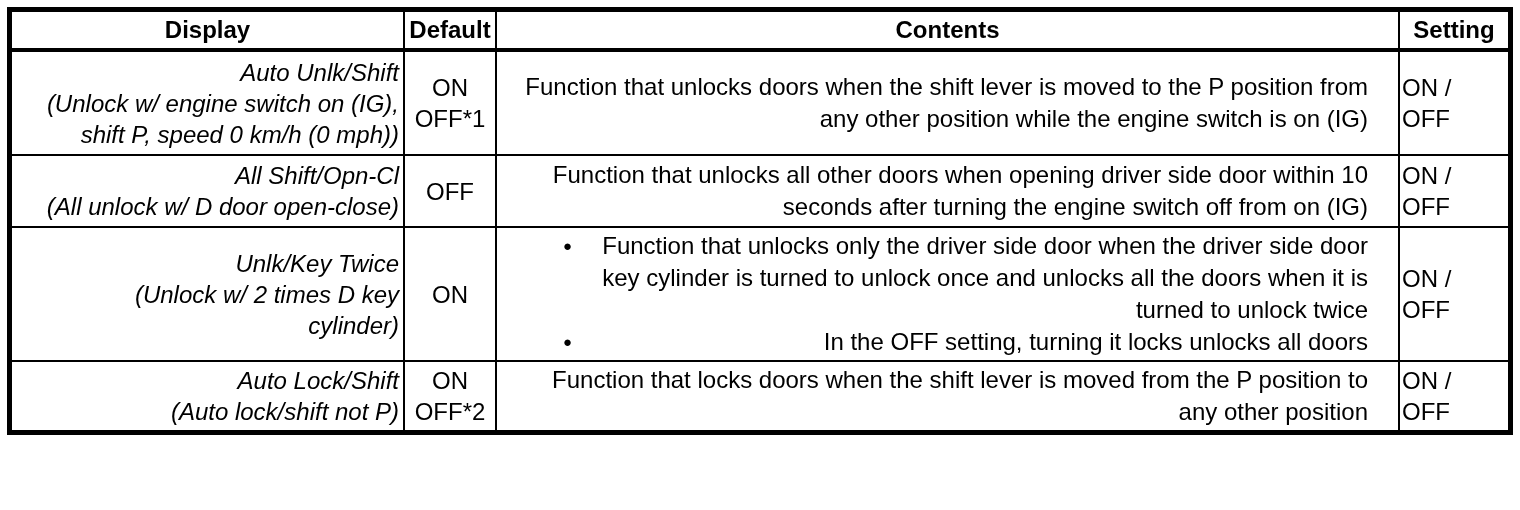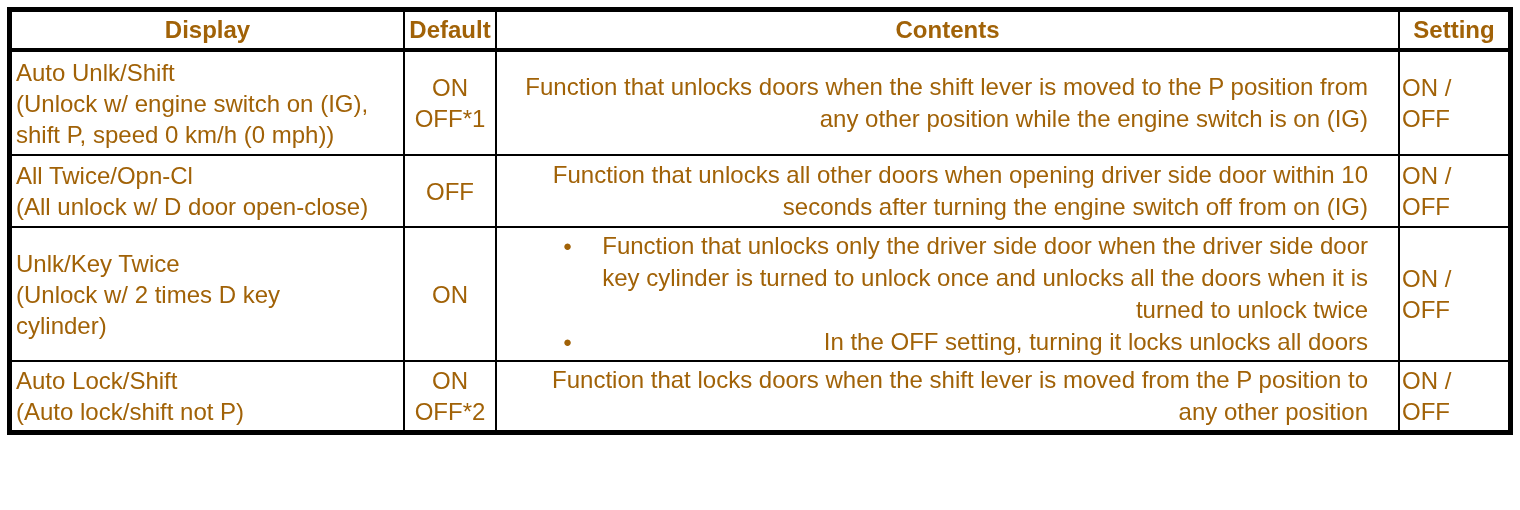--- a/index.html
+++ b/index.html
@@ -8,21 +8,21 @@
     background: #ffffff;
     width: 1520px;
     height: 510px;
     overflow: hidden;
   }
   .page {
     width: 1520px;
     height: 510px;
     background: #ffffff;
     font-family: "Liberation Sans", sans-serif;
-    color: #a16207;
+    color: #000000;
     box-sizing: border-box;
     padding: 7px;
   }
   table.settings {
     border-collapse: separate;
     border-spacing: 0;
     table-layout: fixed;
     width: 1506px;
     border: 4px solid #000000;
   }
@@ -47,23 +47,24 @@
   td {
     font-size: 24px;
     font-weight: normal;
   }
   tr.r1 td { height: 104px; }
   tr.r2 td { height: 72px;  }
   tr.r3 td { height: 132px; }
   tr.r4 td { height: 68px;  }
   tr.r5 td { height: 70px;  }
   td.c-display {
-    text-align: left;
+    text-align: right;
     line-height: 31px;
     padding: 0 4px;
+    font-style: italic;
   }
   td.c-default {
     text-align: center;
     line-height: 31px;
     padding: 0 1px;
   }
   td.c-contents {
     text-align: right;
     line-height: 32px;
     padding: 2px 30px 2px 21px;
@@ -123,21 +124,21 @@
           <div>Function that unlocks doors when the shift lever is moved to the P position from any other position while the engine switch is on (IG)</div>
         </td>
         <td class="c-setting">
           <div class="line">ON /</div>
           <div class="line">OFF</div>
         </td>
       </tr>
 
       <tr class="r2">
         <td class="c-display">
-          <div class="line">All Twice/Opn-Cl</div>
+          <div class="line">All Shift/Opn-Cl</div>
           <div class="line">(All unlock w/ D door open-close)</div>
         </td>
         <td class="c-default">
           <div class="line">OFF</div>
         </td>
         <td class="c-contents">
           <div>Function that unlocks all other doors when opening driver side door within 10 seconds after turning the engine switch off from on (IG)</div>
         </td>
         <td class="c-setting">
           <div class="line">ON /</div>

